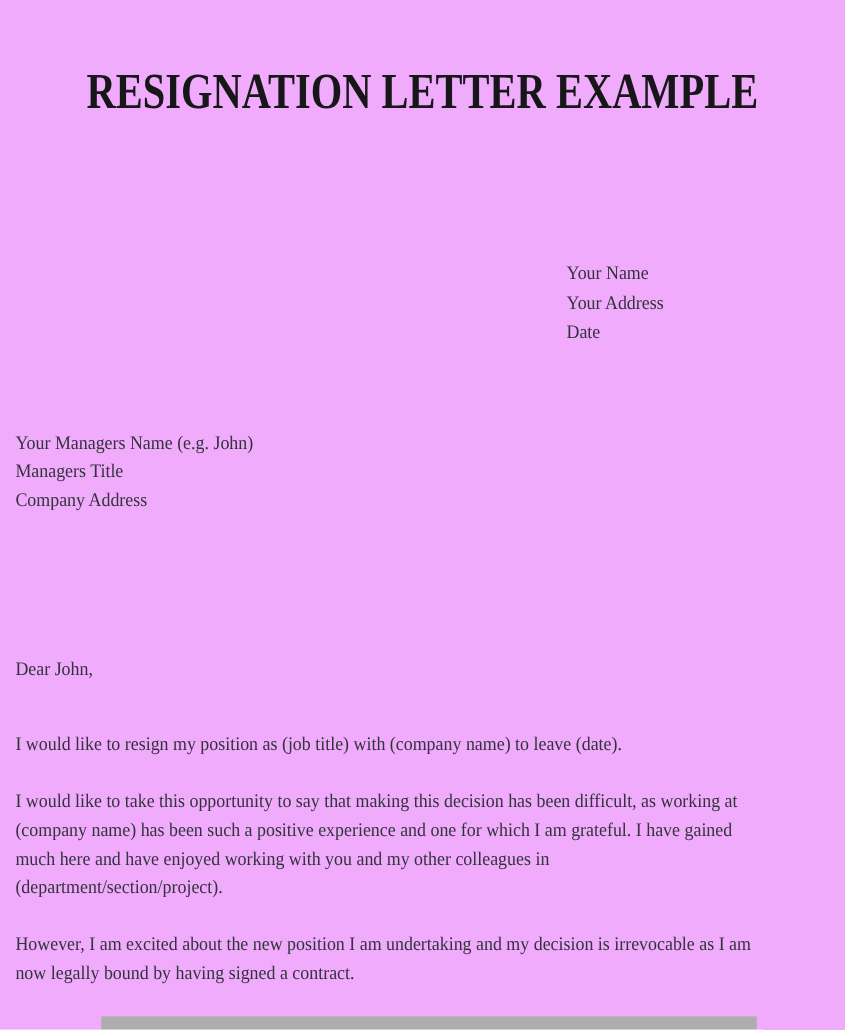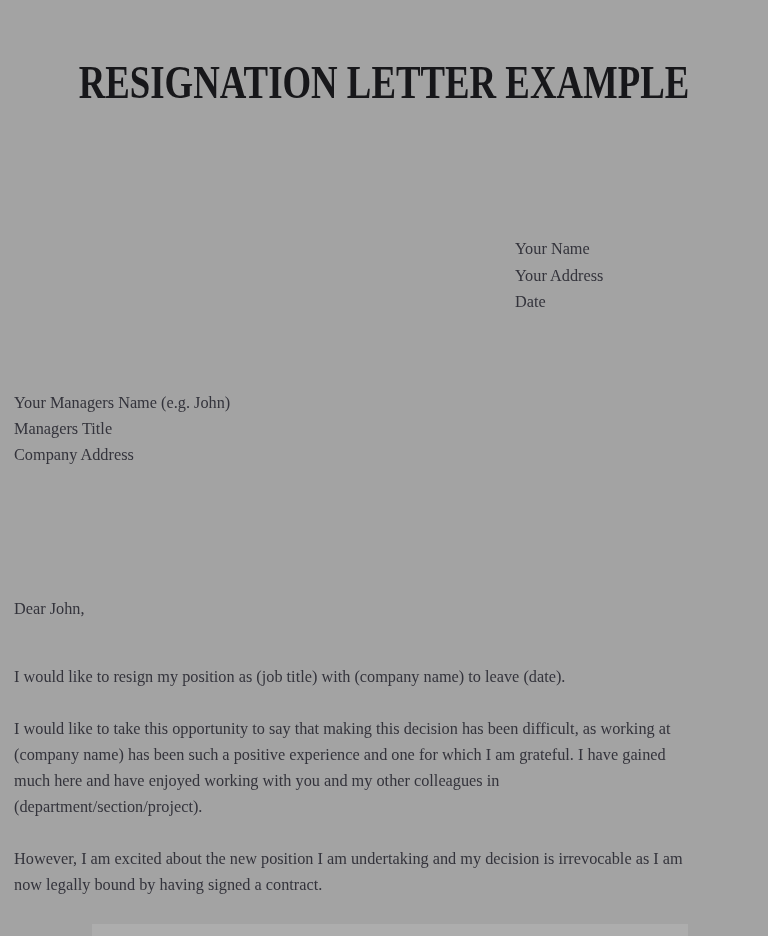--- a/index.html
+++ b/index.html
@@ -10,21 +10,21 @@
     width: 768px;
     height: 936px;
     background: #fdfdfd;
     overflow: hidden;
     position: relative;
     font-family: "Liberation Serif", "DejaVu Serif", serif;
   }
   .page {
     position: absolute;
     inset: 0;
-    background: #a3a3a3;
+    background: #f0abfc;
     text-decoration: underline;
   }
   .doc-title {
     position: absolute;
     top: 26px;
     left: 0;
     right: 0;
     text-align: center;
     font-weight: bold;
     font-size: 46px;

